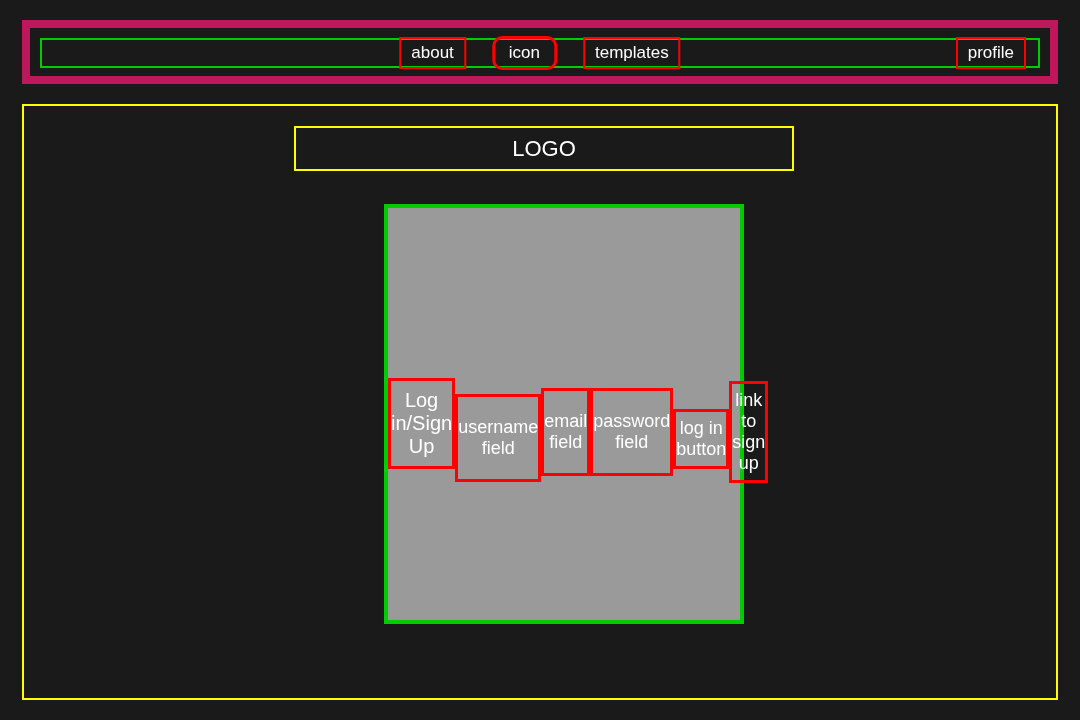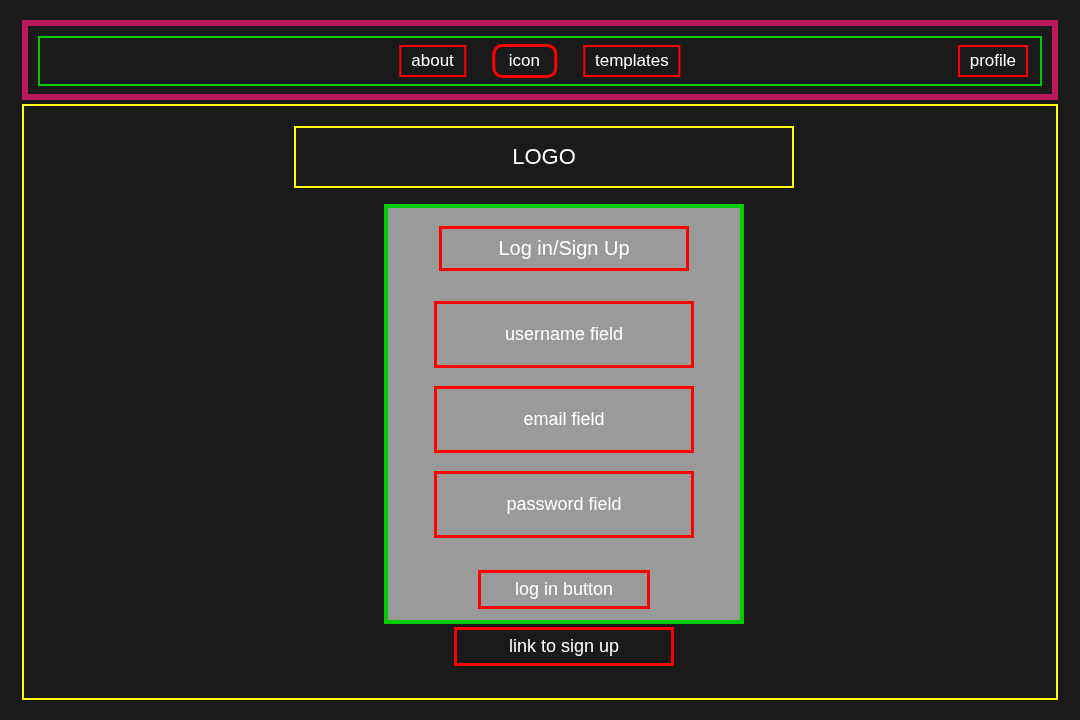--- a/index.html
+++ b/index.html
@@ -10,22 +10,22 @@
       font-family: Arial, Helvetica, sans-serif;
       color: #fff;
       overflow: hidden;
       position: relative;
     }
     .header-outer {
       position: absolute;
       left: 22px;
       top: 20px;
       width: 1036px;
-      height: 80px;
-      border: 6px solid #be185d;
+      height: 64px;
+      border: 8px solid #be185d;
     }
     .header-inner {
       position: absolute;
       left: 10px;
       top: 10px;
       right: 10px;
       bottom: 8px;
       border: 2px solid #00cc00;
     }
     .nav-center {
@@ -62,38 +62,38 @@
       top: 104px;
       width: 1036px;
       height: 596px;
       border: 2px solid #ffff00;
     }
     .logo-box {
       position: absolute;
       left: 270px;
       top: 20px;
       width: 500px;
-      height: 62px;
+      height: 45px;
       border: 2px solid #ffff00;
       display: flex;
       align-items: center;
       justify-content: center;
       font-size: 22px;
       color: #fff;
     }
     .form-panel {
       position: absolute;
       left: 360px;
       top: 98px;
       width: 360px;
       height: 420px;
       background: #9a9a9a;
       border: 4px solid #00cc00;
       display: flex;
-      flex-direction: column;
+      flex-direction: row;
       align-items: center;
       padding-top: 18px;
     }
     .form-title {
       border: 3px solid #ff0000;
       width: 250px;
       padding: 8px 0;
       font-size: 20px;
       text-align: center;
       color: #fff;

